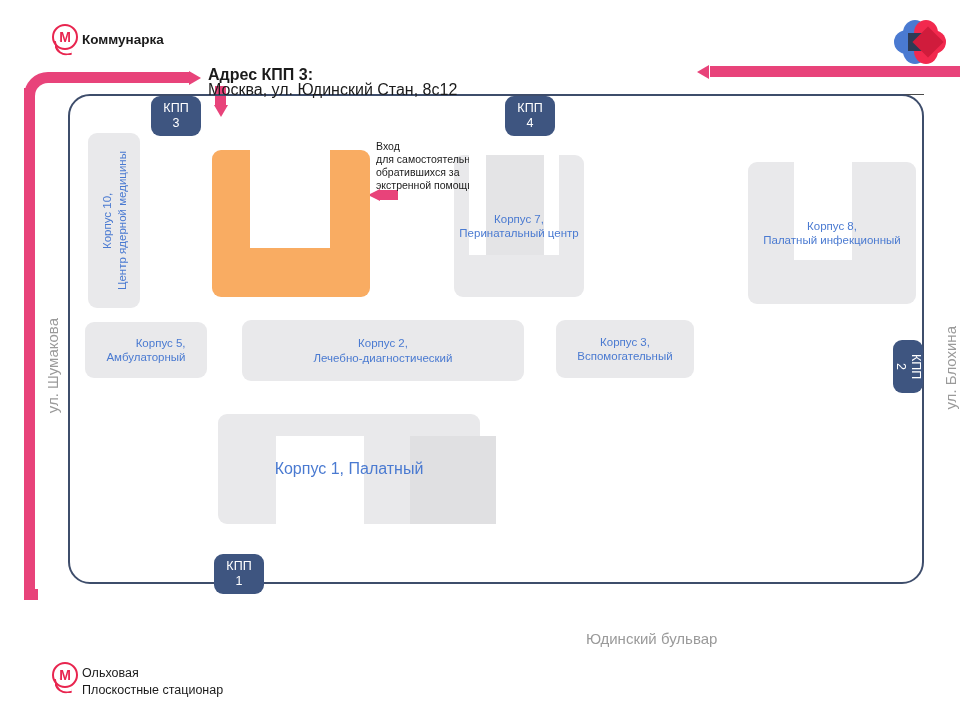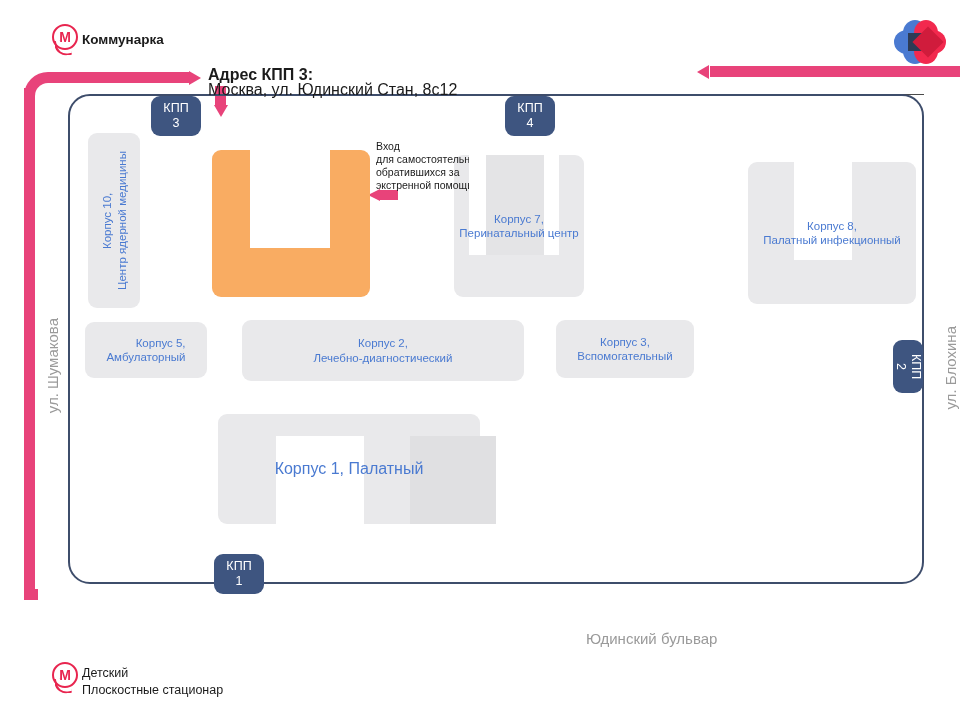--- a/index.html
+++ b/index.html
@@ -280,17 +280,17 @@
   <div class="street" style="left:586px;top:630px;">Юдинский бульвар</div>
 
   <div style="position:absolute;left:52px;top:662px;">
     <div class="metro-logo">
       <div class="metro-pin"></div>
       <div class="metro-tail"></div>
       <div class="metro-m">M</div>
     </div>
   </div>
   <div class="metro-label multi" style="left:82px;top:665px;">
-    <div>Детский</div>
+    <div>Ольховая</div>
     <div>Плоскостные стационар</div>
   </div>
 
 </div>
 
 </body></html>

